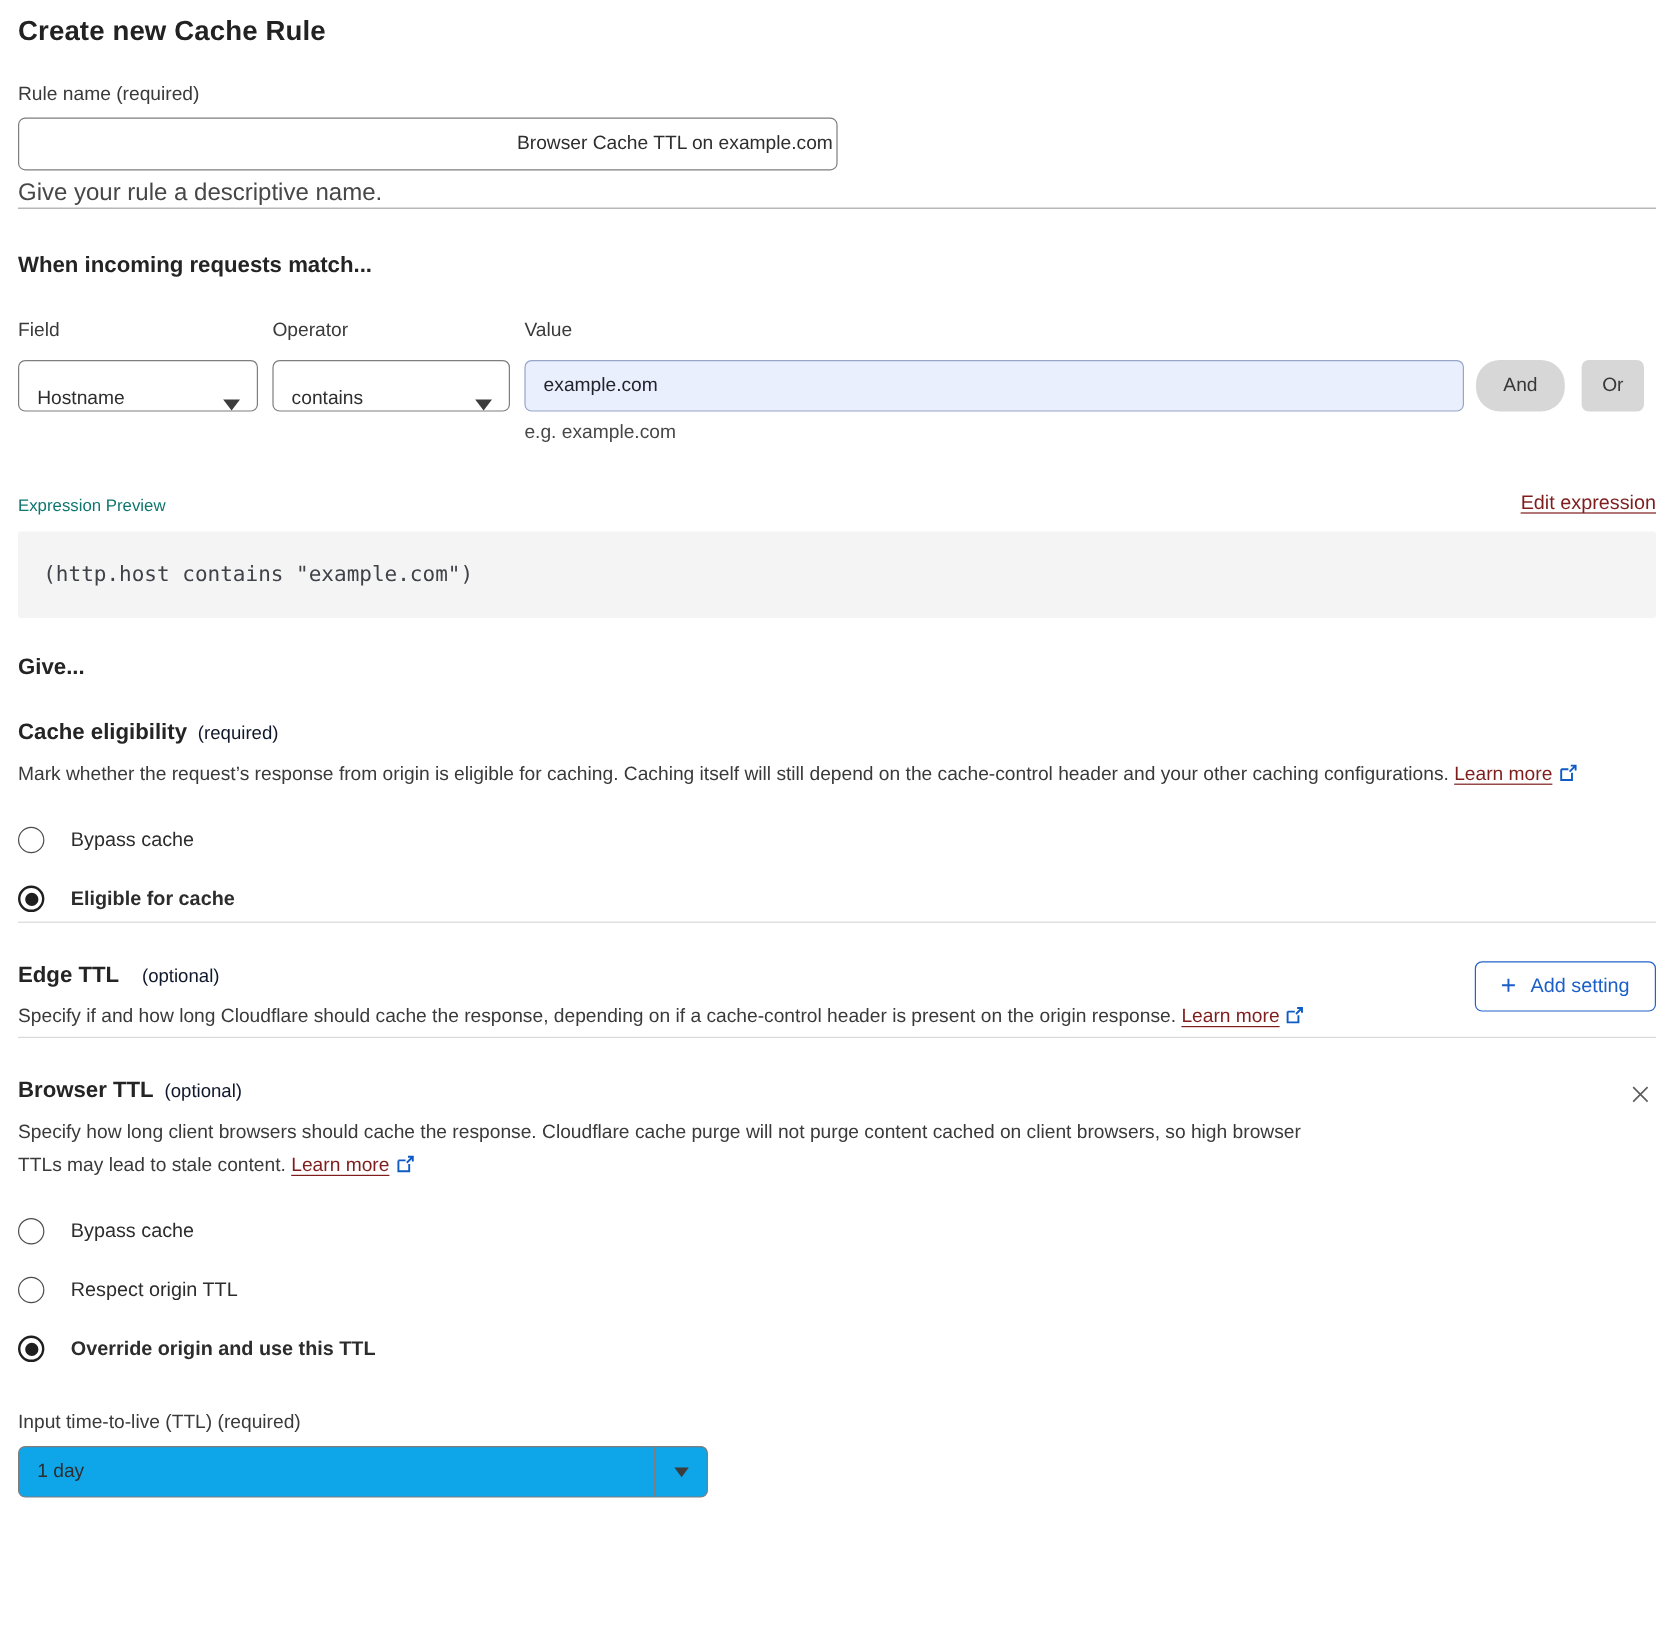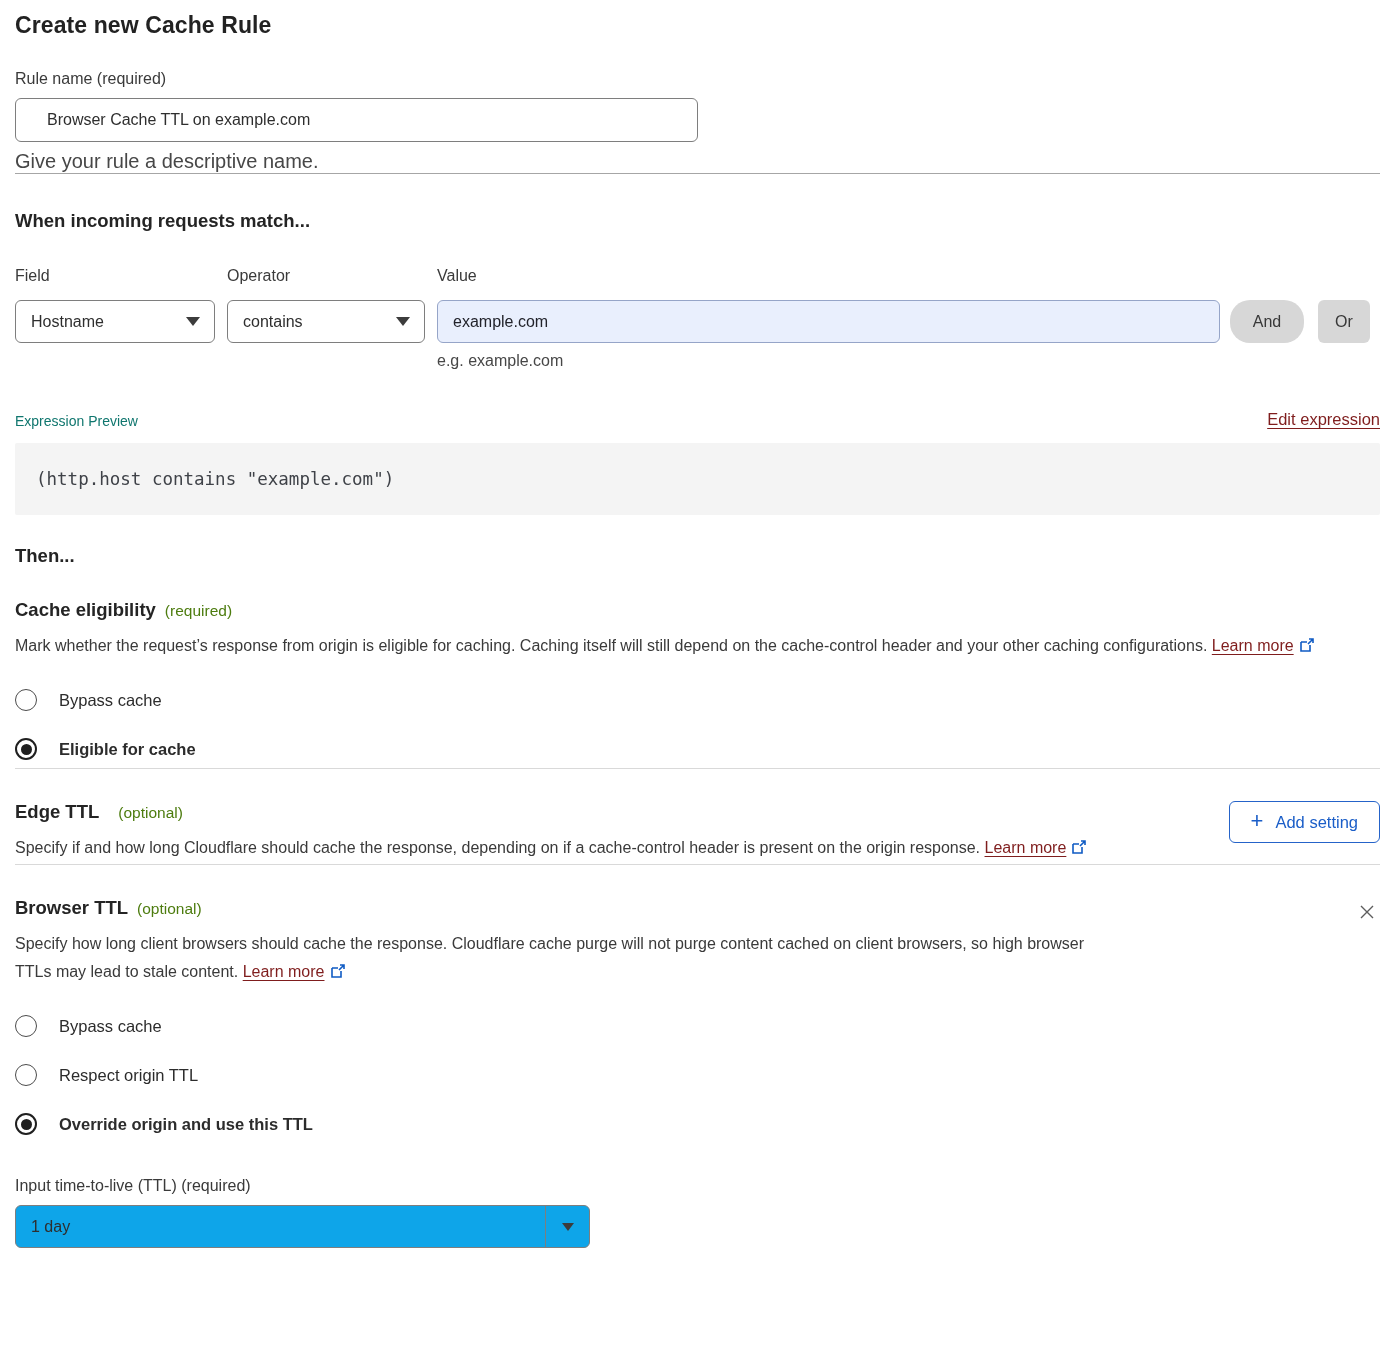--- a/index.html
+++ b/index.html
@@ -15,40 +15,40 @@
     font-size: 23px;
     font-weight: 700;
     color: #222222;
     letter-spacing: 0.1px;
     margin-bottom: 31px;
   }
   .field-label { font-size: 16px; color: #3a3a3a; margin-bottom: 10px; }
   .text-input {
     width: 683px; height: 44px;
     border: 1px solid #7e7e7e; border-radius: 6px;
-    padding: 0 31px; font-size: 16px; color: #2e2e2e;
+    padding: 0 3px; font-size: 16px; color: #2e2e2e;
     font-family: "Liberation Sans", sans-serif;
-    background: #fff; outline: none; display: block;
+    background: #fff; outline: none; display: block; text-align: right;
   }
   .help-text { font-size: 20px; color: #474747; margin-top: 8px; }
   hr.divider { border: none; border-top: 1px solid #a6a6a6; margin: 0; }
   hr.divider.light { border-top-color: #d9d9d9; }
   .section-heading { font-size: 18.5px; font-weight: 700; color: #242424; }
   .hr-1 { margin-top: 28px; }
 
   
   .match-heading { margin-top: 36px; }
   .match-labels { display: flex; margin-top: 35px; }
   .match-labels .lbl { font-size: 16px; color: #3a3a3a; }
   .lbl-field { width: 212px; }
   .lbl-operator { width: 210px; }
   .match-row { display: flex; margin-top: 15px; align-items: stretch; }
   .select-box {
     height: 43px; border: 1px solid #7e7e7e; border-radius: 6px;
-    background: #fff; display: flex; align-items: center;
+    background: #fff; display: flex; align-items: flex-end;
     justify-content: space-between; padding: 0 14px 0 15px;
     font-size: 16px; color: #2e2e2e; cursor: pointer;
   }
   .select-field { width: 200px; margin-right: 12px; }
   .select-operator { width: 198px; margin-right: 12px; }
   .caret-down {
     width: 0; height: 0;
     border-left: 7px solid transparent; border-right: 7px solid transparent;
     border-top: 9px solid #3c3c3c;
   }
@@ -75,21 +75,21 @@
   .code-block {
     margin-top: 14px; height: 72px; background: #f4f4f4; border-radius: 2px;
     display: flex; align-items: center; padding-left: 21px;
     font-family: "DejaVu Sans Mono", "Liberation Mono", monospace;
     font-size: 17.5px; color: #3f4248;
   }
   .then-heading { margin-top: 30px; }
 
   
   .sub-heading-row { display: flex; align-items: baseline; margin-top: 32px; }
-  .sub-heading-row .badge { font-size: 15.5px; color: #4d7c0f; margin-left: 9px; font-weight: 400; }
+  .sub-heading-row .badge { font-size: 15.5px; color: #0f172a; margin-left: 9px; font-weight: 400; }
   .section-desc { font-size: 16px; color: #3a3a3a; line-height: 28px; margin-top: 11px; }
   .desc-cache { max-width: 1335px; }
   .desc-edge { max-width: 1105px; }
   .desc-browser { max-width: 1095px; }
   .ext-icon { display: inline-block; vertical-align: -2px; margin-left: 5px; }
 
   
   .radio-row { display: flex; align-items: center; margin-top: 27px; cursor: pointer; }
   .radio-circle {
     width: 22px; height: 22px; border-radius: 50%;
@@ -173,21 +173,21 @@
 <div class="value-help">e.g. example.com</div>
 
 <div class="expr-row">
   <div class="expr-label">Expression Preview</div>
   <a class="link edit-link">Edit expression</a>
 </div>
 <div class="code-block">
   <span>(http.host contains "example.com")</span>
 </div>
 
-<h2 class="section-heading then-heading">Then...</h2>
+<h2 class="section-heading then-heading">Give...</h2>
 
 <div class="sub-heading-row">
   <span class="section-heading">Cache eligibility</span>
   <span class="badge">(required)</span>
 </div>
 <p class="section-desc desc-cache"><span>Mark whether the request’s response from origin is eligible for caching. Caching itself will still depend on the cache-control header and your other caching configurations.</span>
   <a class="link">Learn more</a><span class="ext-icon"><svg width="16" height="16" viewBox="0 0 16 16">
         <path d="M2 5 h6 M2 5 v9 h9 v-6" fill="none" stroke="#0f5bc4" stroke-width="1.6"></path>
         <path d="M9 7 L14 2 M10 2 h4 v4" fill="none" stroke="#0f5bc4" stroke-width="1.6"></path>
       </svg></span></p>

